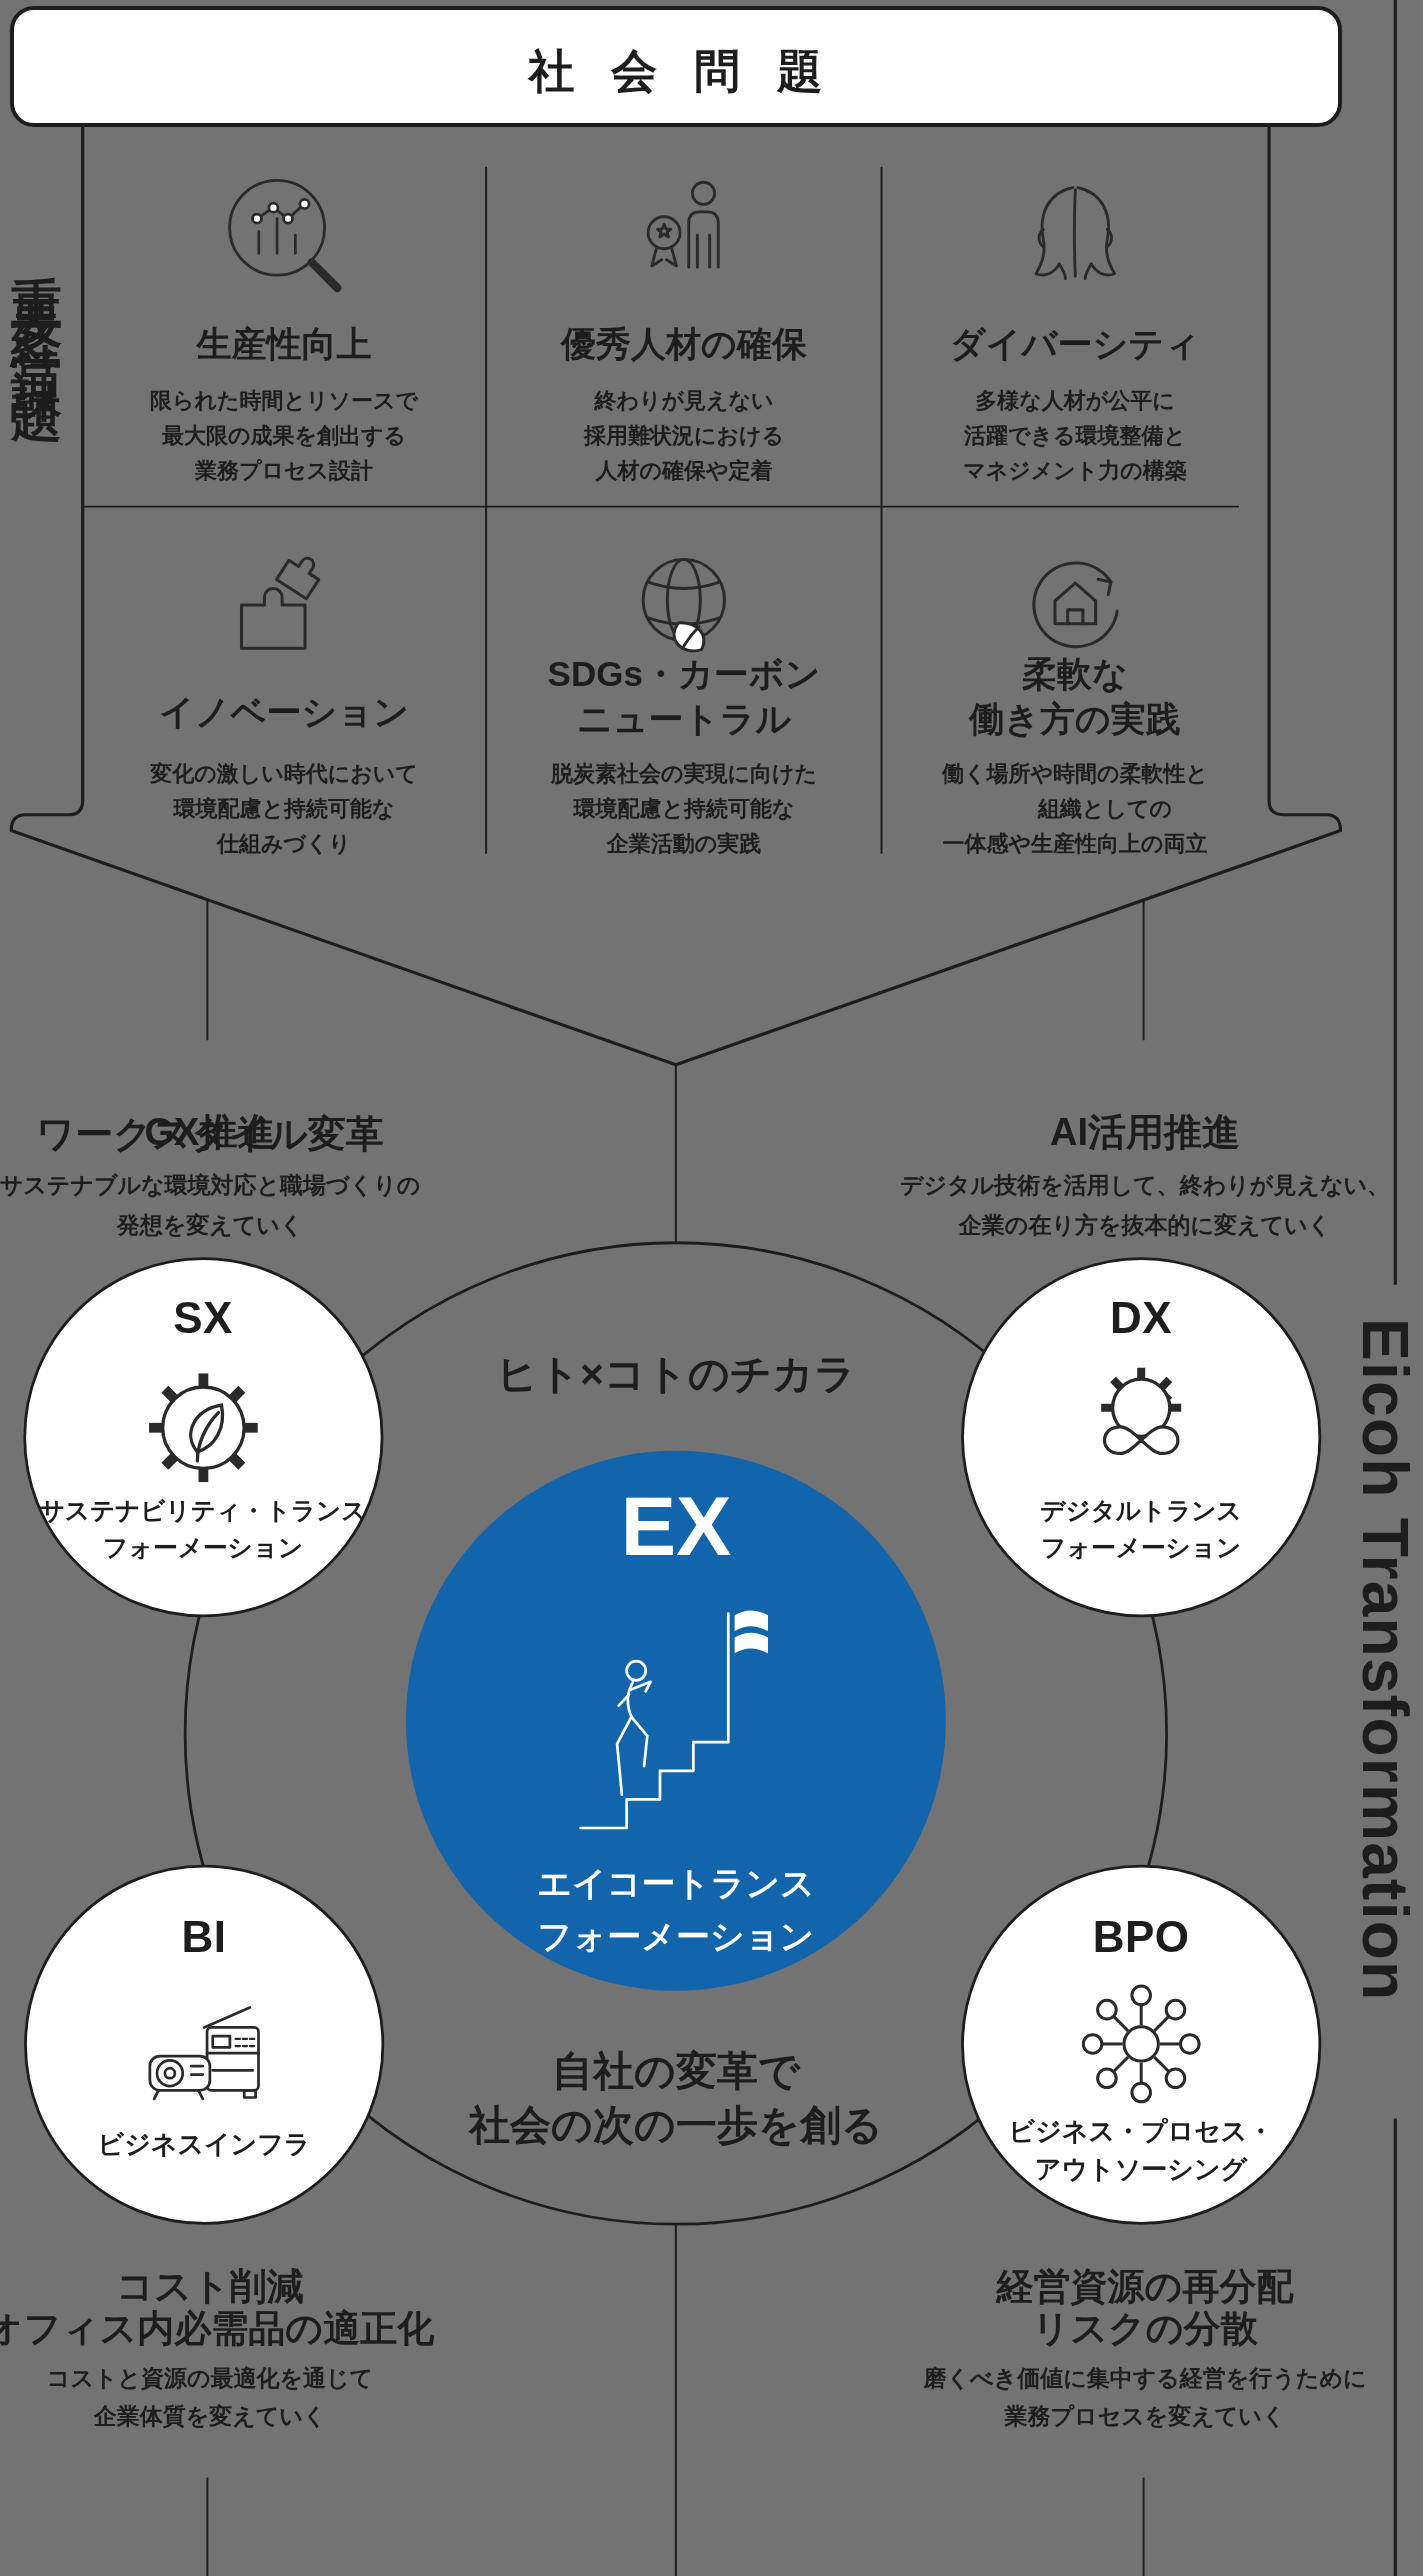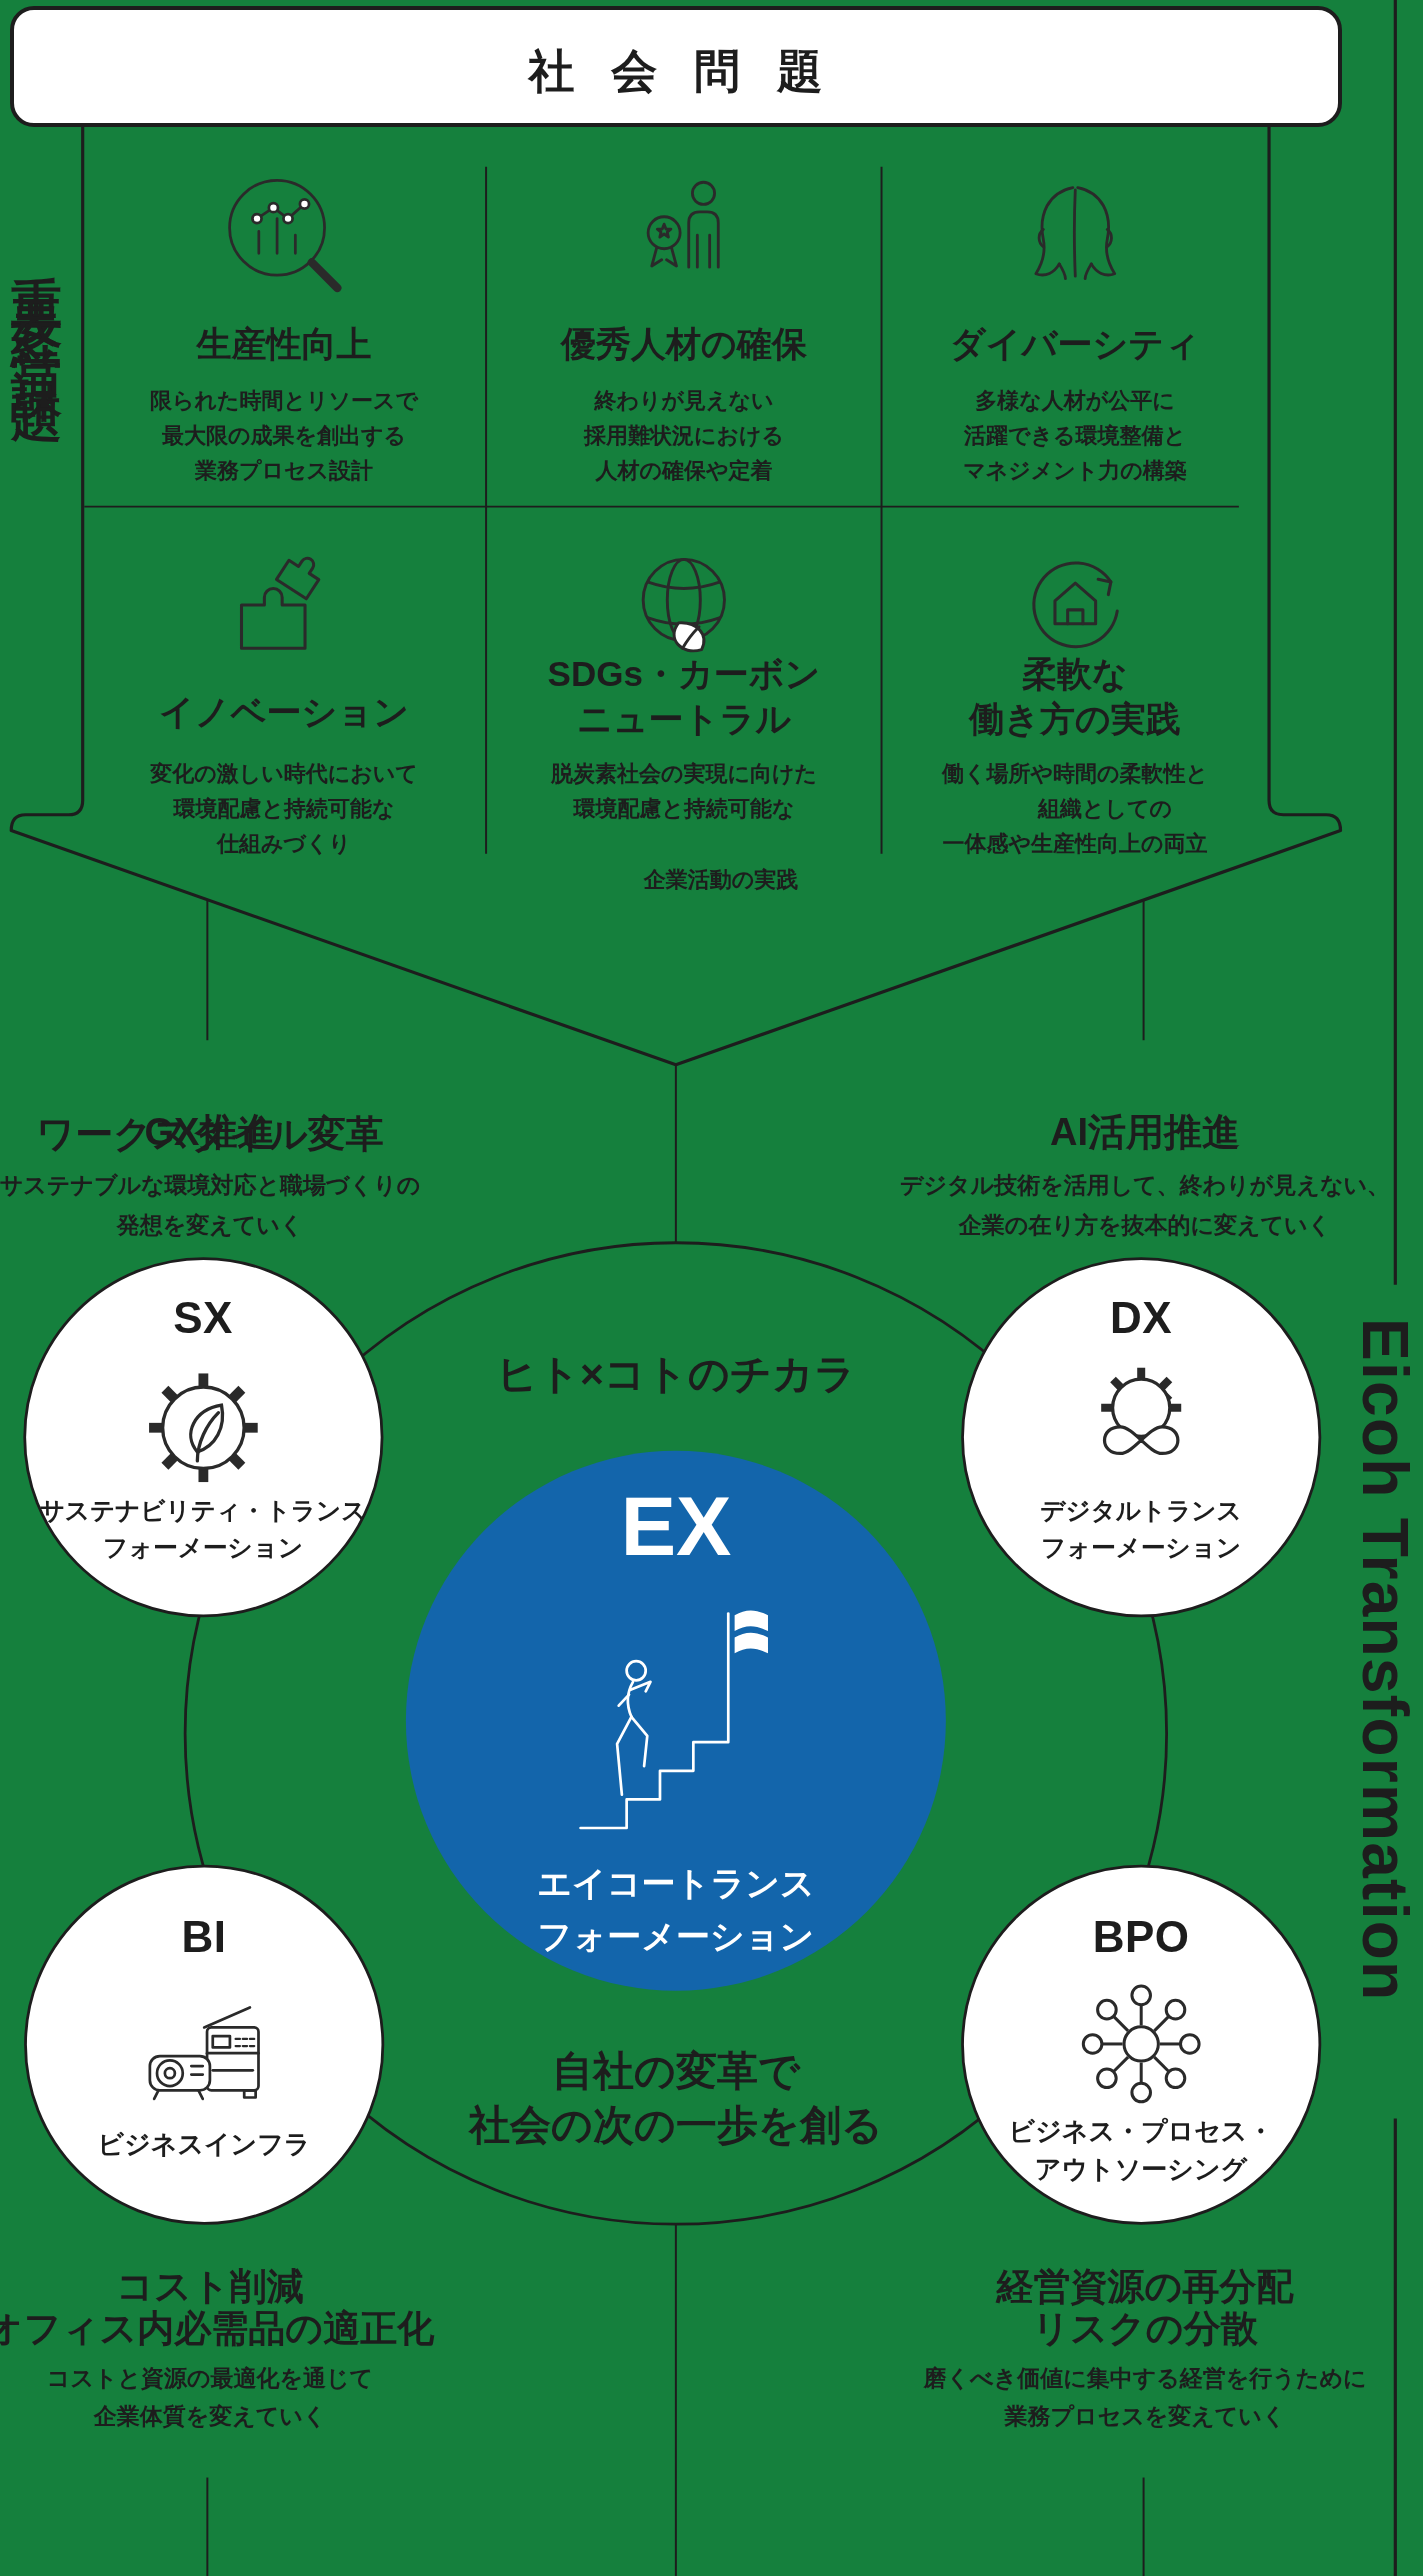--- a/index.html
+++ b/index.html
@@ -1,17 +1,17 @@
 <!DOCTYPE html>
 <html style="font-size:12.7px"><head>
 <meta charset="utf-8">
 <style>
   html,body{margin:0;padding:0;background:#fff;}
   #canvas{
-    position:relative;width:1424px;height:2576px;background:#15803d;overflow:hidden;
+    position:relative;width:1424px;height:2576px;background:#737373;overflow:hidden;
     font-family:"Liberation Sans","DejaVu Sans",sans-serif;color:#1d1d1d;
   }
   #lines{position:absolute;left:0;top:0;}
   .t{position:absolute;transform:translateX(-50%);white-space:nowrap;text-align:center;font-weight:700;color:#1d1d1d;}
   .fz28{font-size:22px;}
   .fz29{font-size:23px;}
   .fz31{font-size:24.6px;}
   .fz33{font-size:26px;}
   .fz43{font-size:34px;}
   .fz44{font-size:35px;}
@@ -211,21 +211,21 @@
 
   <div class="t fz44" style="left:284px;top:689px;">イノベーション</div>
   <div class="t fz28" style="left:284px;top:759px;">変化の激しい時代において</div>
   <div class="t fz28" style="left:284px;top:794px;">環境配慮と持続可能な</div>
   <div class="t fz28" style="left:284px;top:829px;">仕組みづくり</div>
 
   <div class="t fz44" style="left:684px;top:651px;">SDGs・カーボン</div>
   <div class="t fz44" style="left:684px;top:696px;">ニュートラル</div>
   <div class="t fz28" style="left:684px;top:759px;">脱炭素社会の実現に向けた</div>
   <div class="t fz28" style="left:684px;top:794px;">環境配慮と持続可能な</div>
-  <div class="t fz28" style="left:721px;top:829px;margin-top:36px;">企業活動の実践</div>
+  <div class="t fz28" style="left:684px;top:829px;">企業活動の実践</div>
 
   <div class="t fz44" style="left:1075px;top:651px;">柔軟な</div>
   <div class="t fz44" style="left:1075px;top:696px;">働き方の実践</div>
   <div class="t fz28" style="left:1075px;top:759px;">働く場所や時間の柔軟性と</div>
   <div class="t fz28" style="left:1075px;top:794px;margin-left:30px;">組織としての</div>
   <div class="t fz28" style="left:1075px;top:829px;">一体感や生産性向上の両立</div>
 
   <div class="t fz48" style="left:210px;top:1061px;margin-top:48px;">ワークスタイル変革</div>
   <div class="t fz48" style="left:210px;top:1107px;">GX推進</div>
   <div class="t fz29" style="left:210px;top:1170px;">サステナブルな環境対応と職場づくりの</div>

